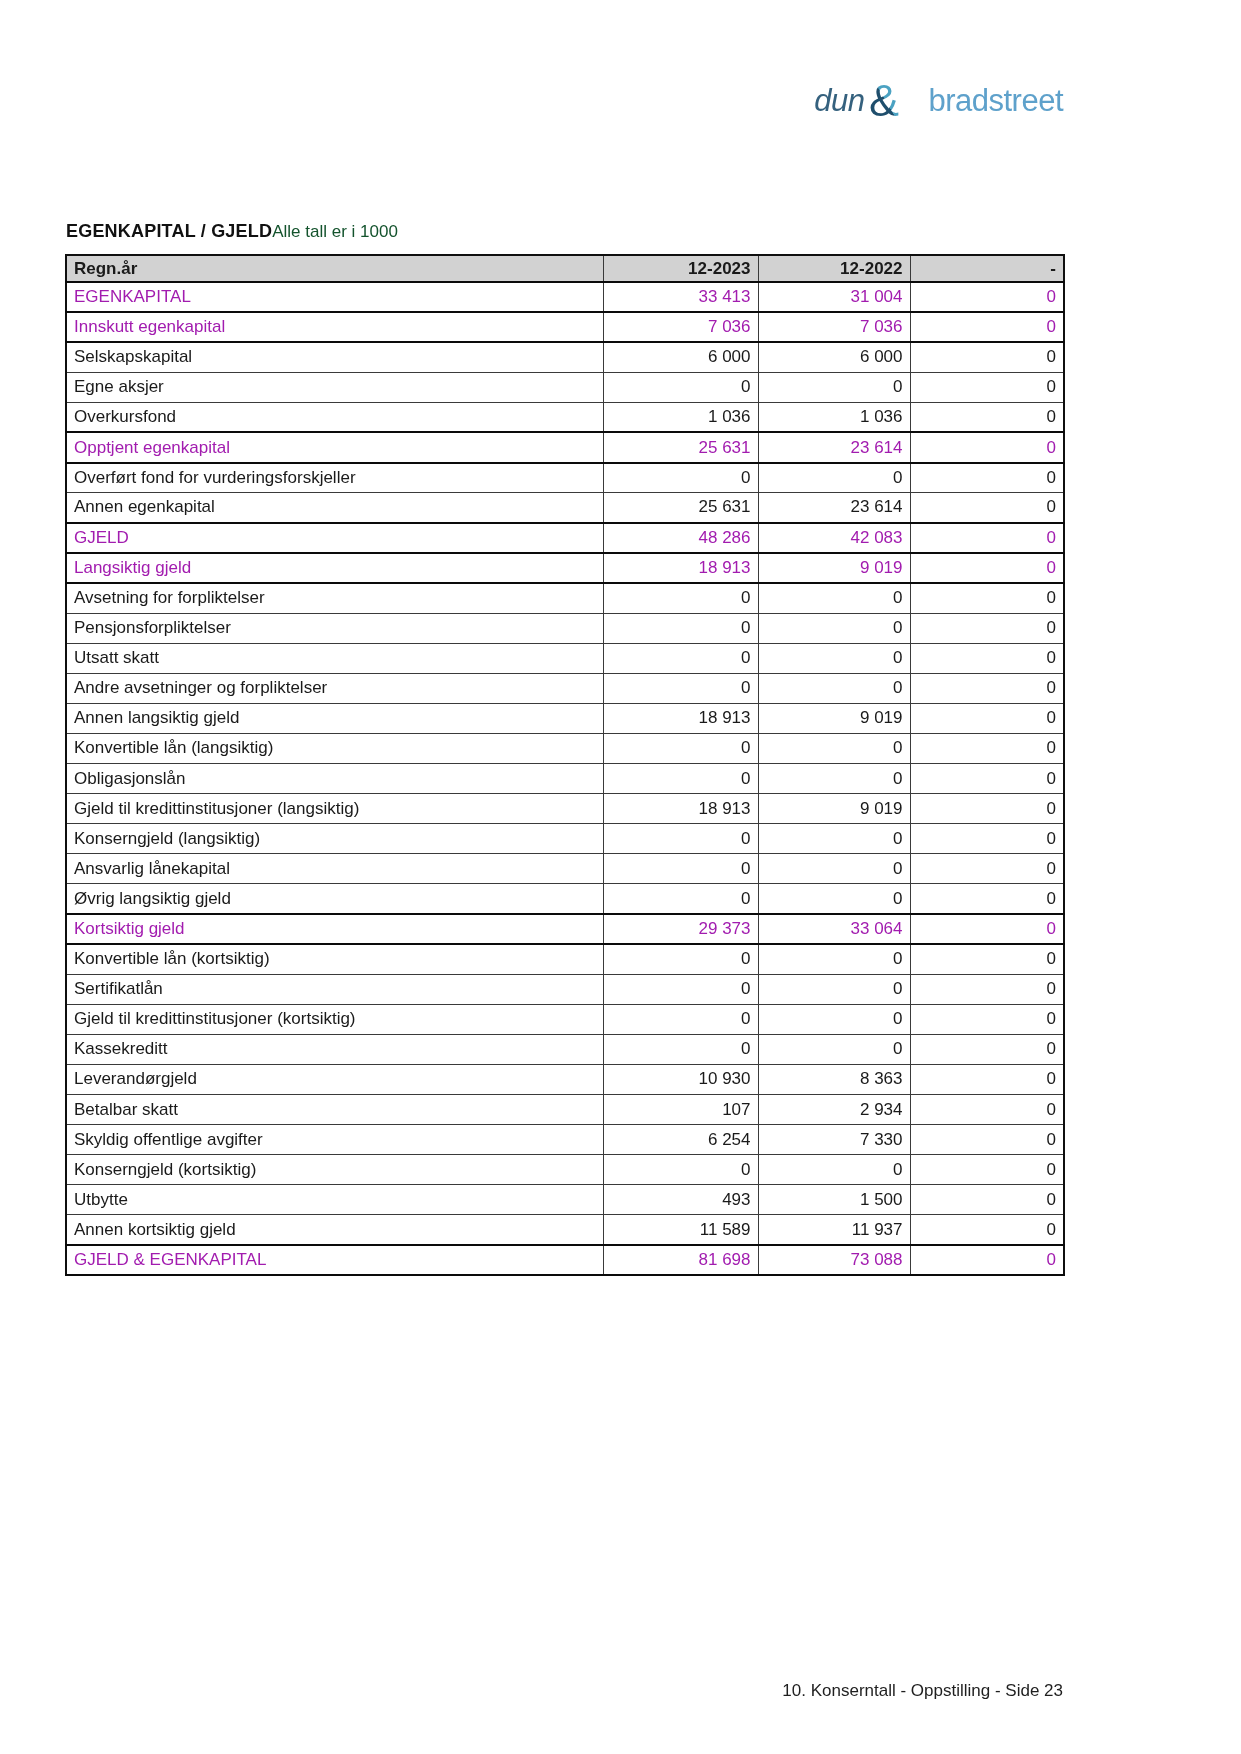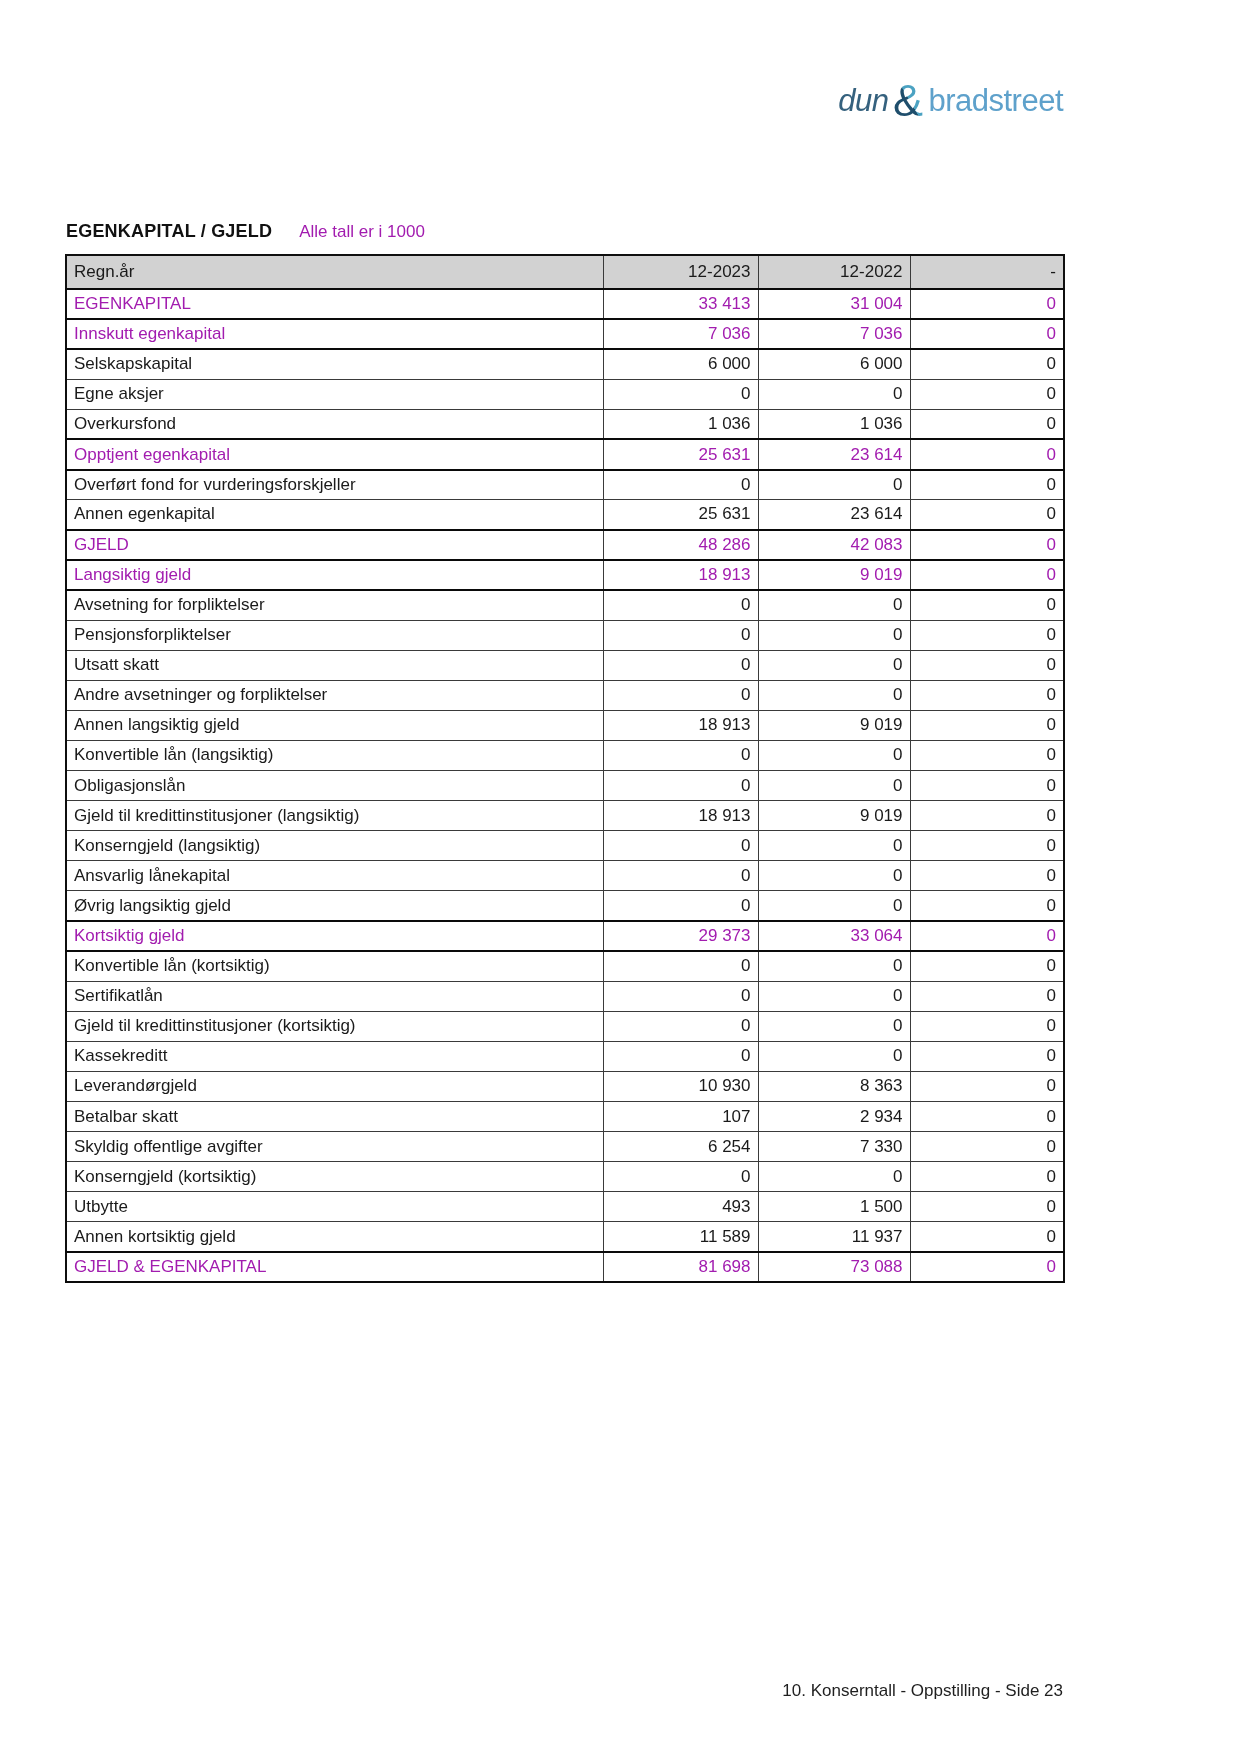--- a/index.html
+++ b/index.html
@@ -27,42 +27,42 @@
     font-size:31px;
     letter-spacing:-0.5px;
     color:var(--logo-dark, #35617E);
     font-style:italic;
   }
   .logo-amp-svg { display:block; margin:0 1px; }
   .logo-brad {
     font-size:31px;
     letter-spacing:-0.5px;
     color:var(--logo-light, #5EA1CB);
+    margin-left:24px;
   }
 
   
   .title-row {
     position:absolute;
     left:66px;
     top:221px;
     width:997px;
     display:flex;
     justify-content:flex-start;
     align-items:flex-end;
   }
   .doc-title {
     font-size:18px;
     font-weight:bold;
     color:#111;
     letter-spacing:0.2px;
   }
   .units-note {
     font-size:17px;
-    color:#a21caf;
-    margin-left:27px;
+    color:#14532d;
   }
 
   
   .balance-table {
     position:absolute;
     left:65px;
     top:254px;
     width:998px;
     border-collapse:collapse;
     table-layout:fixed;
@@ -70,22 +70,22 @@
     font-size:17px;
   }
   .balance-table th, .balance-table td {
     border:1.3px solid #3a3a3a;
     overflow:hidden;
     white-space:nowrap;
     vertical-align:middle;
   }
   .balance-table thead th {
     background:var(--header-bg, #d2d2d2);
-    height:34px;
-    font-weight:normal;
+    height:27px;
+    font-weight:bold;
     border-bottom:2.6px solid #0a0a0a;
   }
   .balance-table tbody td { height:30.1px; }
   .col-label   { text-align:left;  padding-left:7px; }
   .col-num     { text-align:right; padding-right:7px; }
   tr.section td { font-weight:normal; color:#a21caf;
     border-top:2.6px solid #0a0a0a;
     border-bottom:2.6px solid #0a0a0a;
     margin-top:28px;
   }

